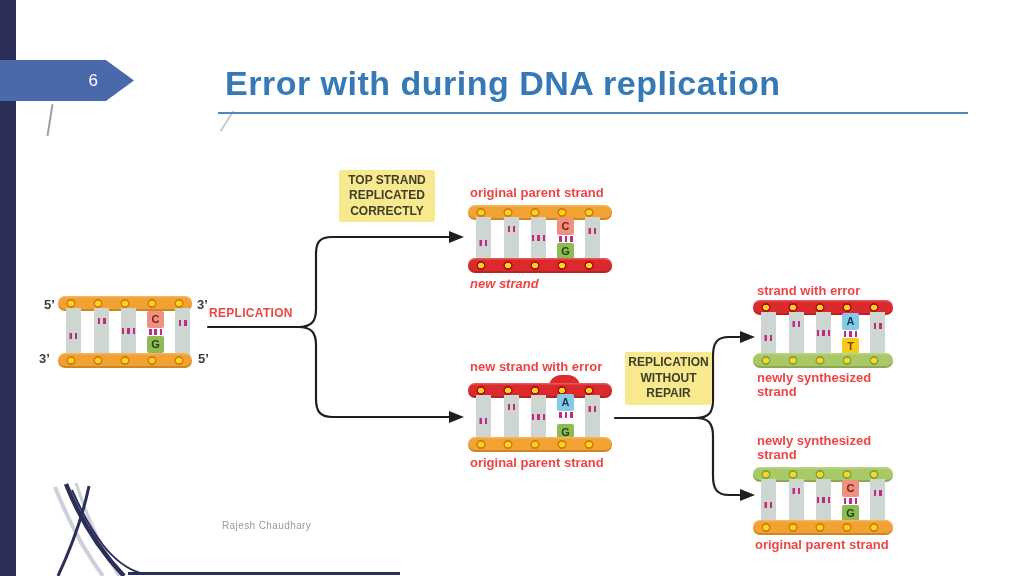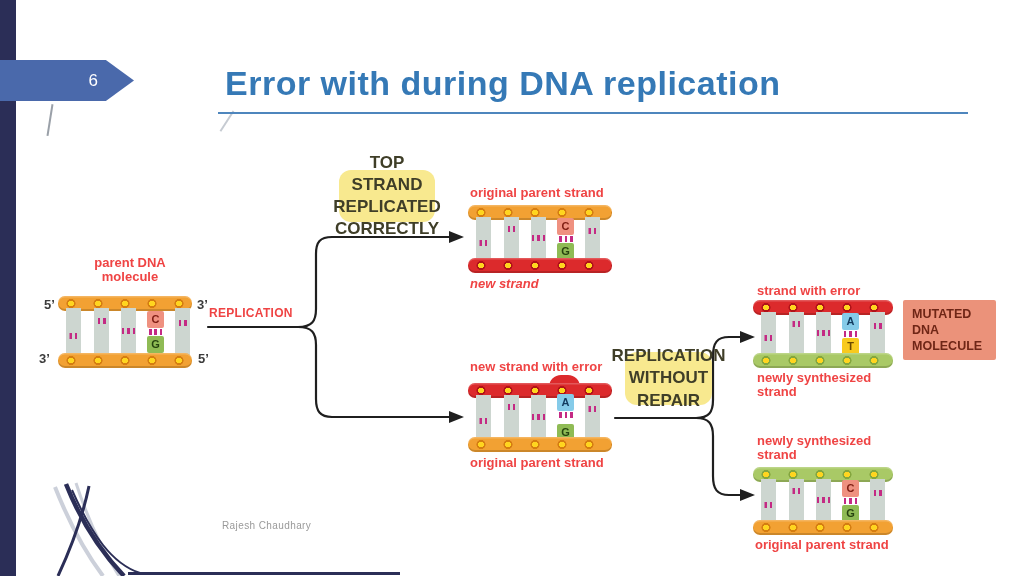--- a/index.html
+++ b/index.html
@@ -18,23 +18,23 @@
   .slash{position:absolute;background:#9aa0a8;}
   .slash1{left:49px;top:104px;width:1.5px;height:32px;transform:rotate(9deg);}
   .slash2{left:226px;top:109px;width:1.5px;height:24px;background:#c6cbd2;transform:rotate(33deg);}
   .footer{position:absolute;left:222px;top:520px;font-size:10px;color:#9a9a9a;letter-spacing:.4px;text-align:right;}
   .bottomline{position:absolute;left:128px;top:572px;width:272px;height:2.5px;background:#2b2e57;}
 
   
   .pre{white-space:pre-line;}
   .dlabel{position:absolute;font-size:13px;font-weight:bold;color:#ef4444;line-height:1.05;}
   .prime{position:absolute;font-size:13px;font-weight:bold;color:#3c3c3c;}
-  .ybox{position:absolute;background:#f8e98f;color:#3f3e28;font-weight:bold;font-size:17px;
+  .ybox{position:absolute;background:#f8e98f;color:#3f3e28;font-weight:bold;font-size:12px;
         line-height:1.3;text-align:center;display:flex;align-items:center;justify-content:center;
-        border-radius:12px;}
+        border-radius:2px;}
   .rbox{position:absolute;background:#eb927a;color:#6f2616;font-weight:bold;font-size:12.5px;
         line-height:1.3;display:flex;align-items:center;padding-left:9px;border-radius:2px;}
 
   
   .duplex{position:absolute;}
   .strand{position:absolute;left:0;right:0;height:15px;border-radius:7px;
           background-color:var(--sc);
           background-image:radial-gradient(circle at 13px 50%, #ffd51f 0 3px, var(--ring) 3px 4.3px, transparent 4.8px);
           background-size:27px 100%;background-repeat:repeat-x;
           box-shadow:inset 0 1.5px 0 rgba(255,255,255,.22), inset 0 -2px 0 rgba(0,0,0,.16);}
@@ -97,22 +97,20 @@
       <path d="M696,418 C709,418 713,424 713,436 L713,476 C713,489 717,495 729,495 L740,495"></path>
     </g>
     <g fill="#1f1f1f" stroke="none">
       <polygon points="449,231 464,237 449,243"></polygon>
       <polygon points="449,411 464,417 449,423"></polygon>
       <polygon points="740,331 755,337 740,343"></polygon>
       <polygon points="740,489 755,495 740,501"></polygon>
     </g>
   </svg>
 
-  <div class="dlabel pre" style="left:70px;top:256px;width:120px;text-align:center;">parent DNA
-molecule</div>
   <span class="prime" style="left:44px;top:297px;">5’</span>
   <span class="prime" style="left:197px;top:297px;">3’</span>
   <span class="prime" style="left:39px;top:351px;">3’</span>
   <span class="prime" style="left:198px;top:351px;">5’</span>
 
   <div class="duplex" style="left:58px;top:296px;width:134px;height:72px;">
     <div class="strand orange top"></div>
     <div class="rung r1">
         <span class="ticks"></span>
       </div>
@@ -209,23 +207,20 @@
       </div>
     <div class="paircol">
       <span class="base bA">A</span>
       <span class="ticks t3"></span>
       <span class="base bT">T</span>
     </div>
     <div class="strand green bottom"></div>
   </div>
   <div class="dlabel pre" style="left:757px;top:371px;">newly synthesized
 strand</div>
-  <div class="rbox pre" style="left:903px;top:300px;width:84px;height:60px;">MUTATED
-DNA
-MOLECULE</div>
 
   <div class="dlabel pre" style="left:757px;top:434px;">newly synthesized
 strand</div>
   <div class="duplex" style="left:753px;top:467px;width:140px;height:68px;">
     <div class="strand green top"></div>
     <div class="rung r1">
         <span class="ticks"></span>
       </div>
     <div class="rung r2">
         <span class="ticks"></span>

